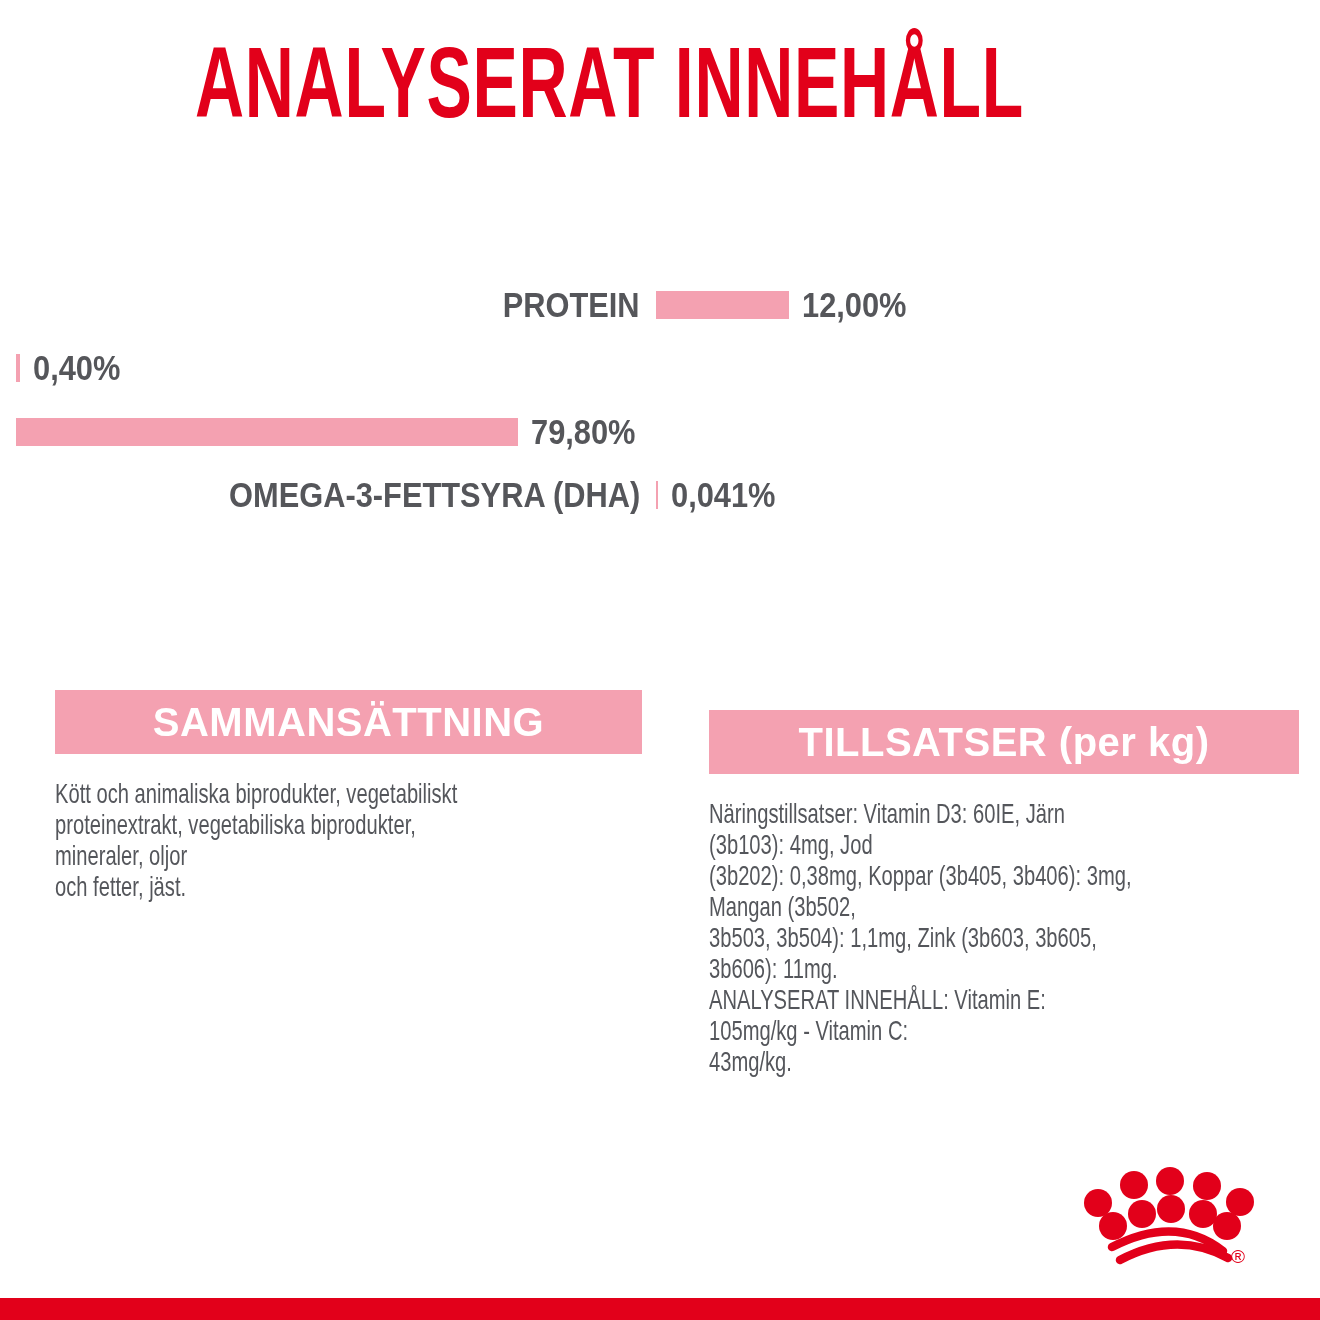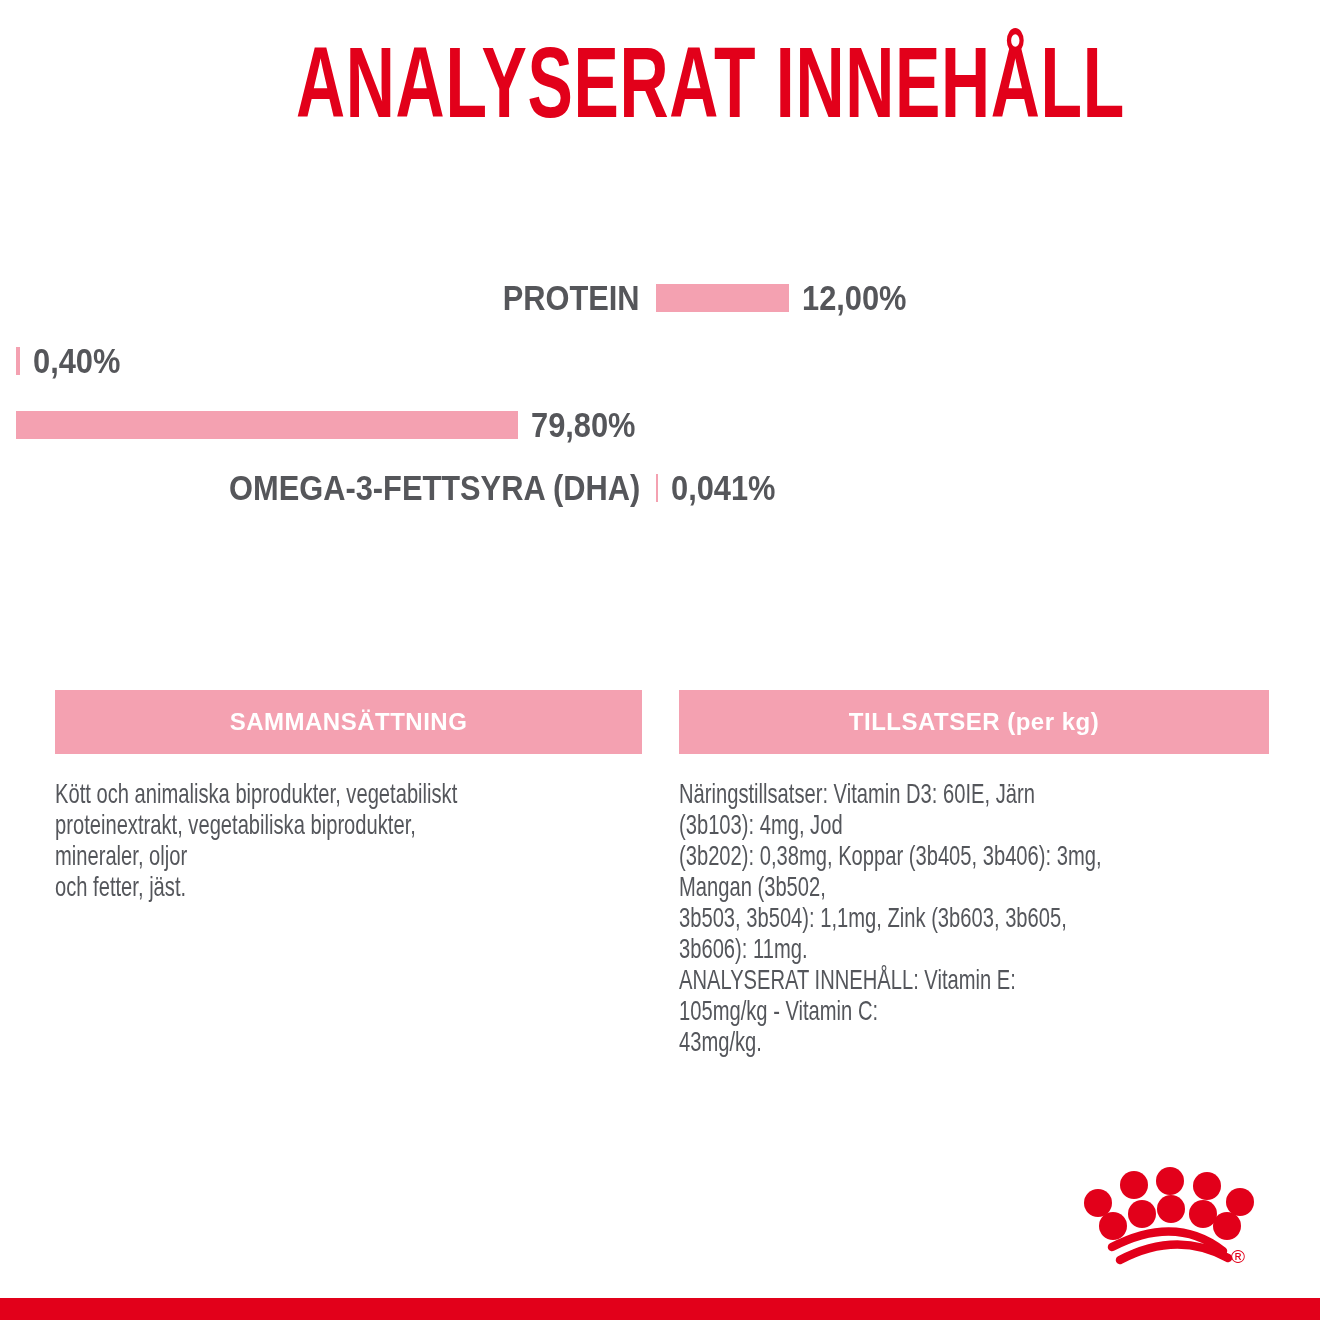--- a/index.html
+++ b/index.html
@@ -1,46 +1,46 @@
 <!DOCTYPE html>
 <html><head>
 <meta charset="utf-8">
 <style>
   html,body{margin:0;padding:0;background:#fff;}
   .page{
     position:relative;width:1320px;height:1320px;overflow:hidden;background:#ffffff;
     font-family:"Liberation Sans","DejaVu Sans",sans-serif;color:#55565A;
   }
   
-  .title-wrap{position:absolute;top:26px;left:0;width:1320px;height:112px;line-height:112px;text-align:right;}
+  .title-wrap{position:absolute;top:26px;left:0;width:1320px;height:112px;line-height:112px;text-align:left;}
   .title{
     display:inline-block;font-size:100px;font-weight:bold;color:#E2001A;
     transform:scaleX(0.68);transform-origin:center center;white-space:nowrap;letter-spacing:1px;
   }
   
-  .chart{position:absolute;top:266px;left:0;width:1308px;text-decoration:underline;}
+  .chart{position:absolute;top:273px;left:0;width:1308px;text-decoration:underline;}
   .chart-row{display:flex;align-items:center;height:63.5px;}
   .chart-label{width:640px;text-align:right;flex:0 0 640px;}
   .chart-label>span{
     display:inline-block;font-size:35px;font-weight:bold;color:#55565A;white-space:nowrap;
     transform:scaleX(0.88);transform-origin:right center;
   }
   .chart-bar{height:28px;background:#F4A1B1;margin-left:16px;flex:0 0 auto;}
   .chart-value{margin-left:13px;flex:0 0 auto;}
   .chart-value>span{
     display:inline-block;font-size:35px;font-weight:bold;color:#55565A;white-space:nowrap;
     transform:scaleX(0.88);transform-origin:left center;
   }
   
   .section{position:absolute;top:690px;}
   .section.left{left:55px;width:587px;}
-  .section.right{left:679px;width:590px;}
+  .section.right{left:709px;width:590px;margin-top:20px;}
   .section-header{
     height:64px;background:#F4A1B1;color:#ffffff;display:flex;align-items:center;justify-content:center;
-    font-size:24px;font-weight:bold;white-space:nowrap;letter-spacing:0.5px;
+    font-size:40px;font-weight:bold;white-space:nowrap;letter-spacing:0.5px;
   }
   .section-body{
     margin:24px 0 0 0;font-size:28px;line-height:31px;color:#54565B;
     white-space:pre-line;display:inline-block;transform:scaleX(0.72);transform-origin:top left;
   }
   
   .crown{position:absolute;left:1083px;top:1166px;}
   
   .red-band{position:absolute;left:0;top:1298px;width:1320px;height:22px;background:#E2001A;}
 </style>

